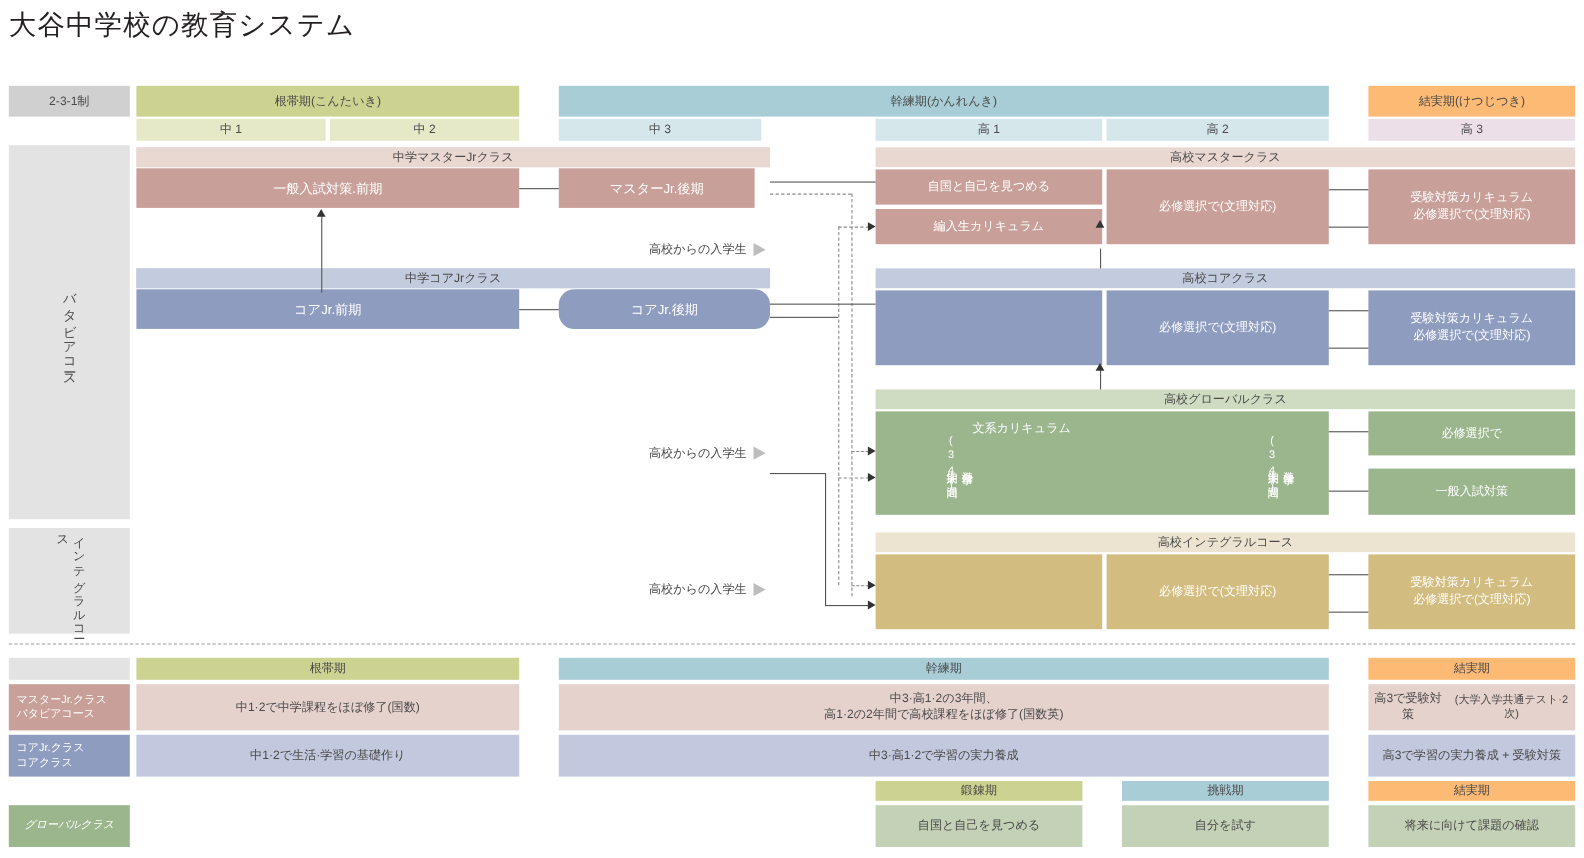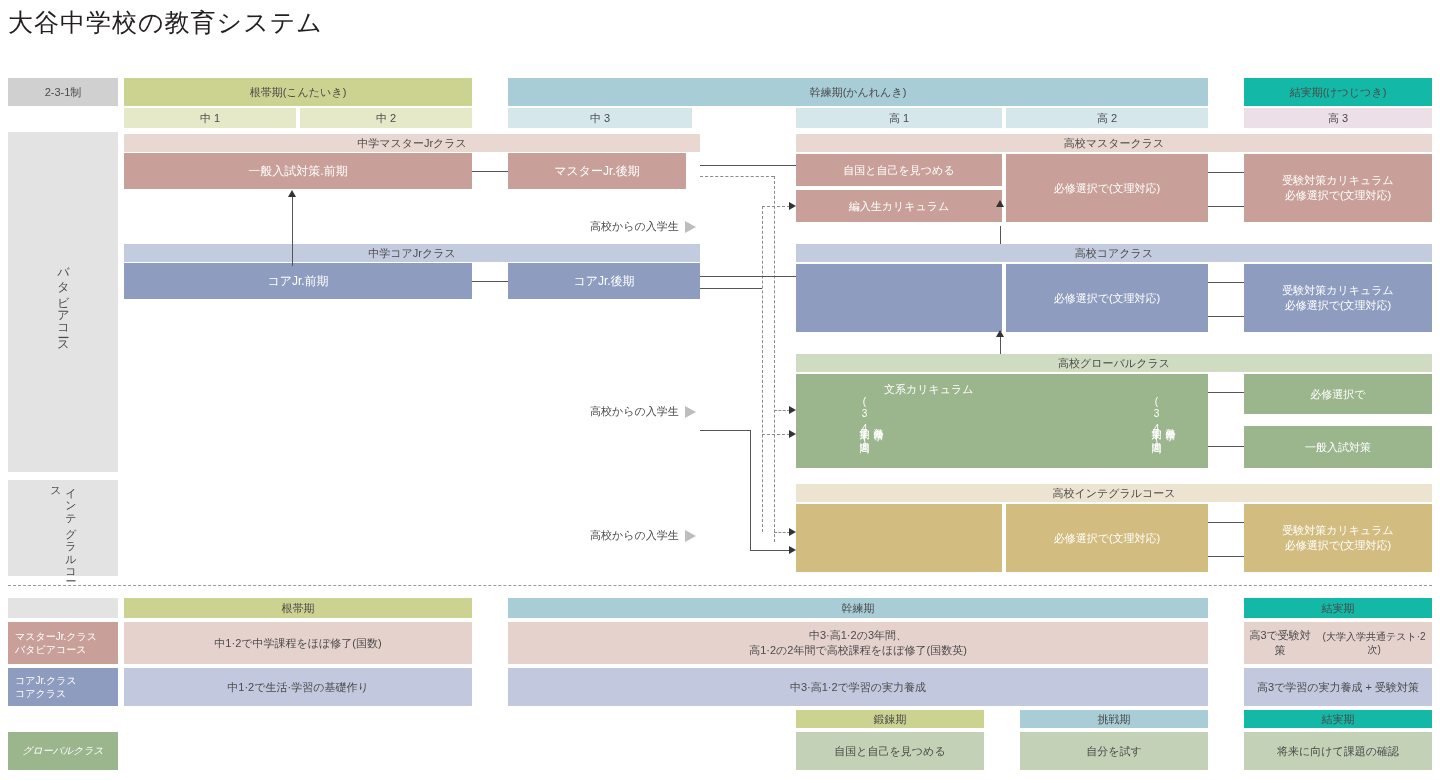--- a/index.html
+++ b/index.html
@@ -29,21 +29,21 @@
   }
   .cell.left{justify-content:flex-start;padding-left:7px;}
 
   
   .c-grey-dark{background:#d0d0d0;color:#4a4a4a;}
   .c-grey{background:#e3e3e3;color:#4a4a4a;}
   .c-olive{background:#ccd390;color:#4a4a4a;}
   .c-olive-lt{background:#e6e9c8;color:#4a4a4a;}
   .c-blue{background:#a8cdd7;color:#4a4a4a;}
   .c-blue-lt{background:#d6e7ec;color:#4a4a4a;}
-  .c-pink{background:#14b8a6;color:#4a4a4a;}
+  .c-pink{background:#fdba74;color:#4a4a4a;}
   .c-pink-lt{background:#eddfe7;color:#4a4a4a;}
 
   .c-master-hdr{background:#e9d7d1;color:#4a4a4a;}
   .c-master{background:#c9a099;color:#ffffff;}
   .c-master-soft{background:#e6d2cd;color:#4a4a4a;}
 
   .c-core-hdr{background:#c3cbdf;color:#4a4a4a;}
   .c-core{background:#8e9cbf;color:#ffffff;}
   .c-core-soft{background:#c2c9de;color:#4a4a4a;}
 
@@ -129,21 +129,21 @@
 
   <div class="abs cell c-master fs12" style="left:124px;top:153px;width:348px;height:36px;">一般入試対策.前期</div>
   <div class="abs cell c-master fs12" style="left:508px;top:153px;width:178px;height:36px;">マスターJr.後期</div>
 
   <div class="abs hline" style="left:472px;top:171px;width:36px;"></div>
 
   <div class="abs cell left c-core-hdr fs10" style="left:124px;top:244px;width:576px;height:18px;">P11〜P14</div>
   <div class="abs cell c-core-hdr fs11" style="left:124px;top:244px;width:576px;height:18px;">中学コアJrクラス</div>
 
   <div class="abs cell c-core fs12" style="left:124px;top:263px;width:348px;height:36px;">コアJr.前期</div>
-  <div class="abs cell c-core fs12" style="left:508px;top:263px;width:192px;height:36px;">コアJr.後期</div>
+  <div class="abs cell c-core fs12" style="left:508px;top:263px;width:192px;height:36px;border-radius:14px;">コアJr.後期</div>
   <div class="abs hline" style="left:472px;top:281px;width:36px;"></div>
 
   <div class="abs vline" style="left:292px;top:196px;height:70px;"></div>
   <div class="abs arrow-u" style="left:288px;top:190px;"></div>
 
   <div class="abs cell c-master-hdr fs11" style="left:796px;top:134px;width:636px;height:18px;">高校マスタークラス</div>
   <div class="abs cell c-master fs11" style="left:796px;top:154px;width:206px;height:32px;">自国と自己を見つめる</div>
   <div class="abs cell c-master fs11" style="left:796px;top:190px;width:206px;height:32px;">編入生カリキュラム</div>
   <div class="abs cell c-master fs11" style="left:1006px;top:154px;width:202px;height:68px;">必修選択で(文理対応)</div>
   <div class="abs cell c-master fs11" style="left:1244px;top:154px;width:188px;height:68px;flex-direction:column;">

